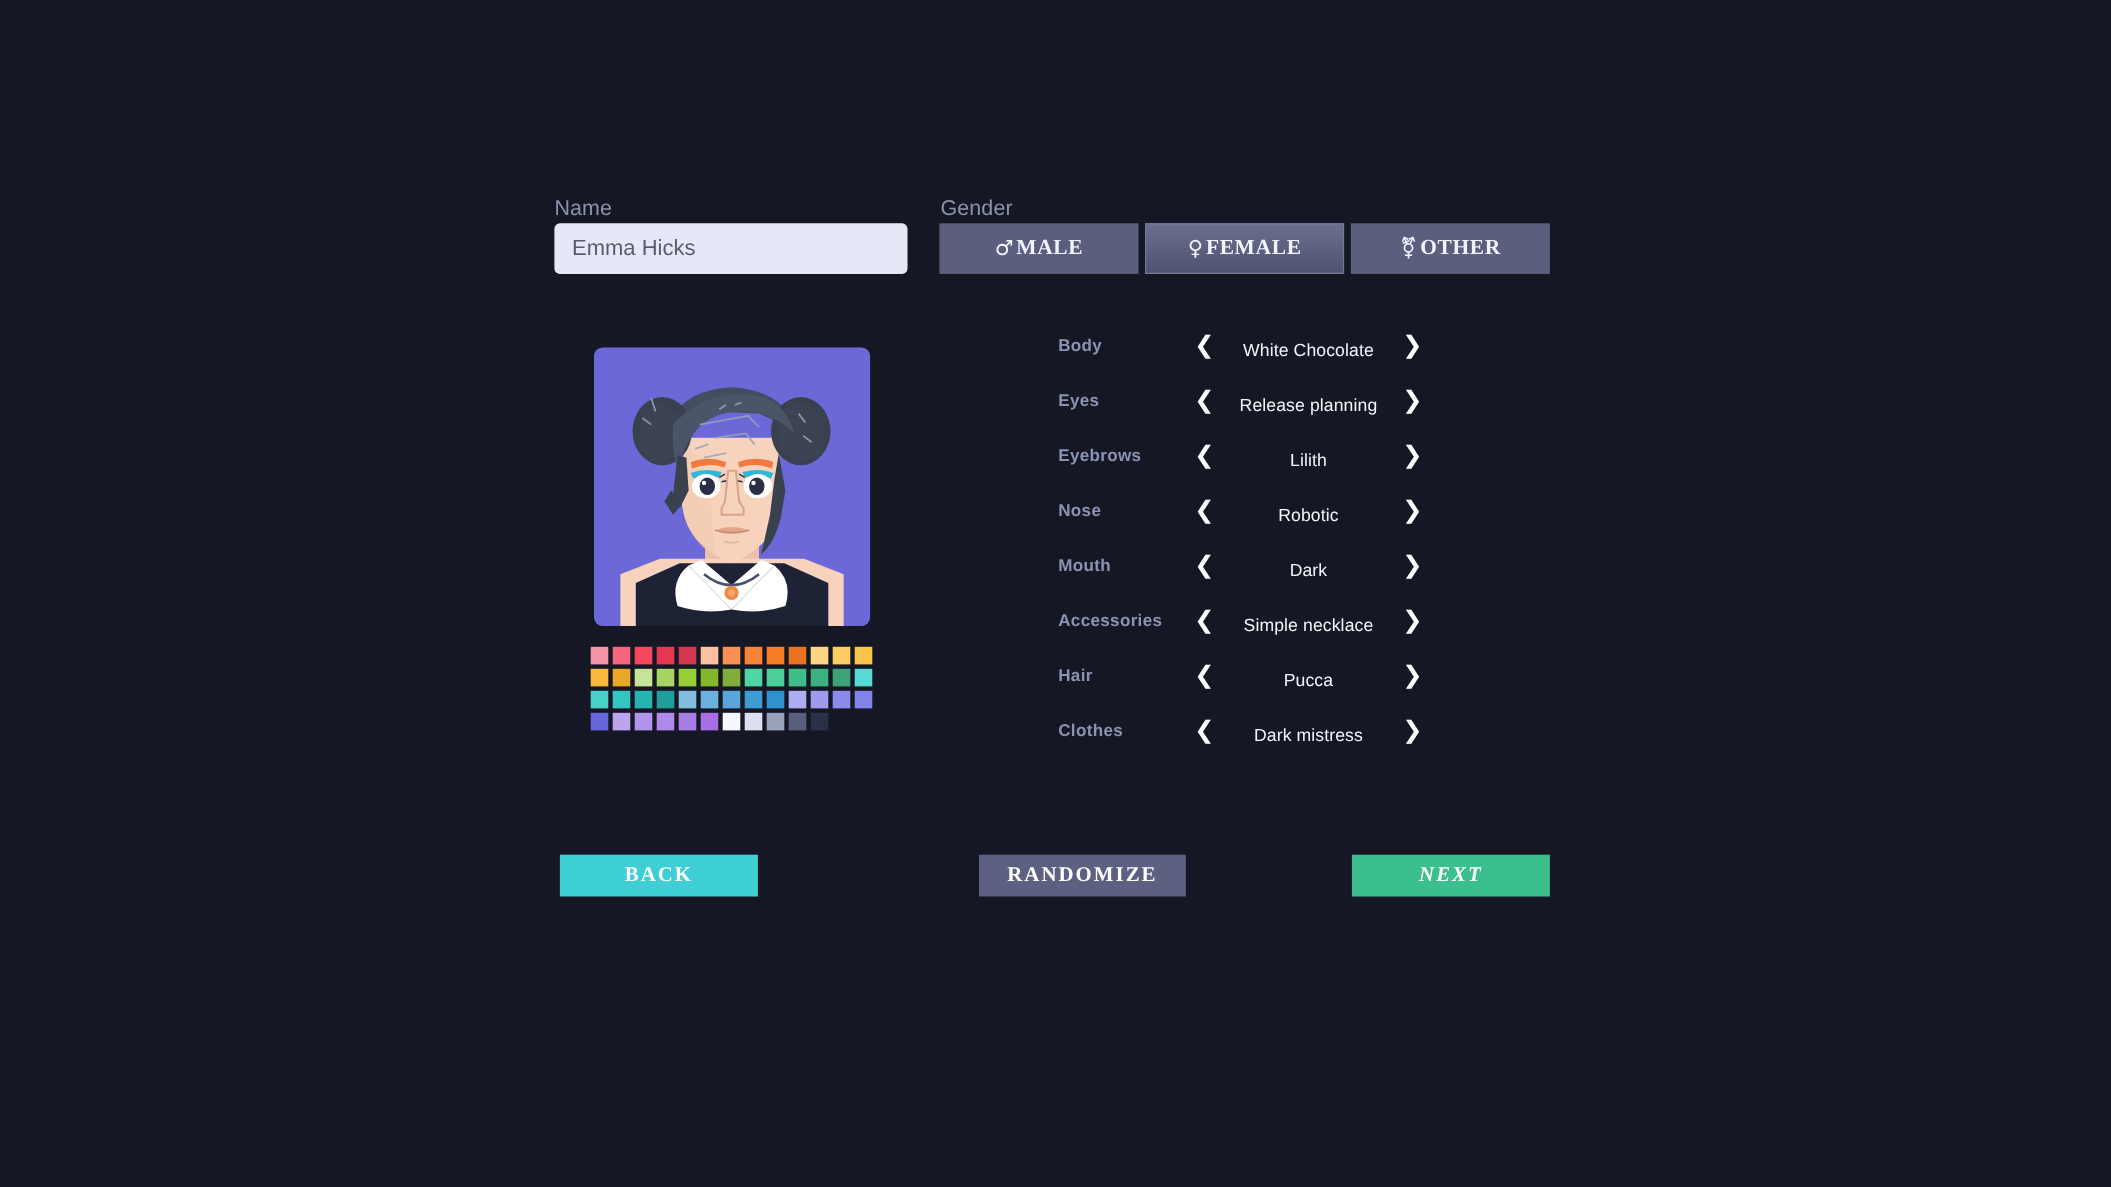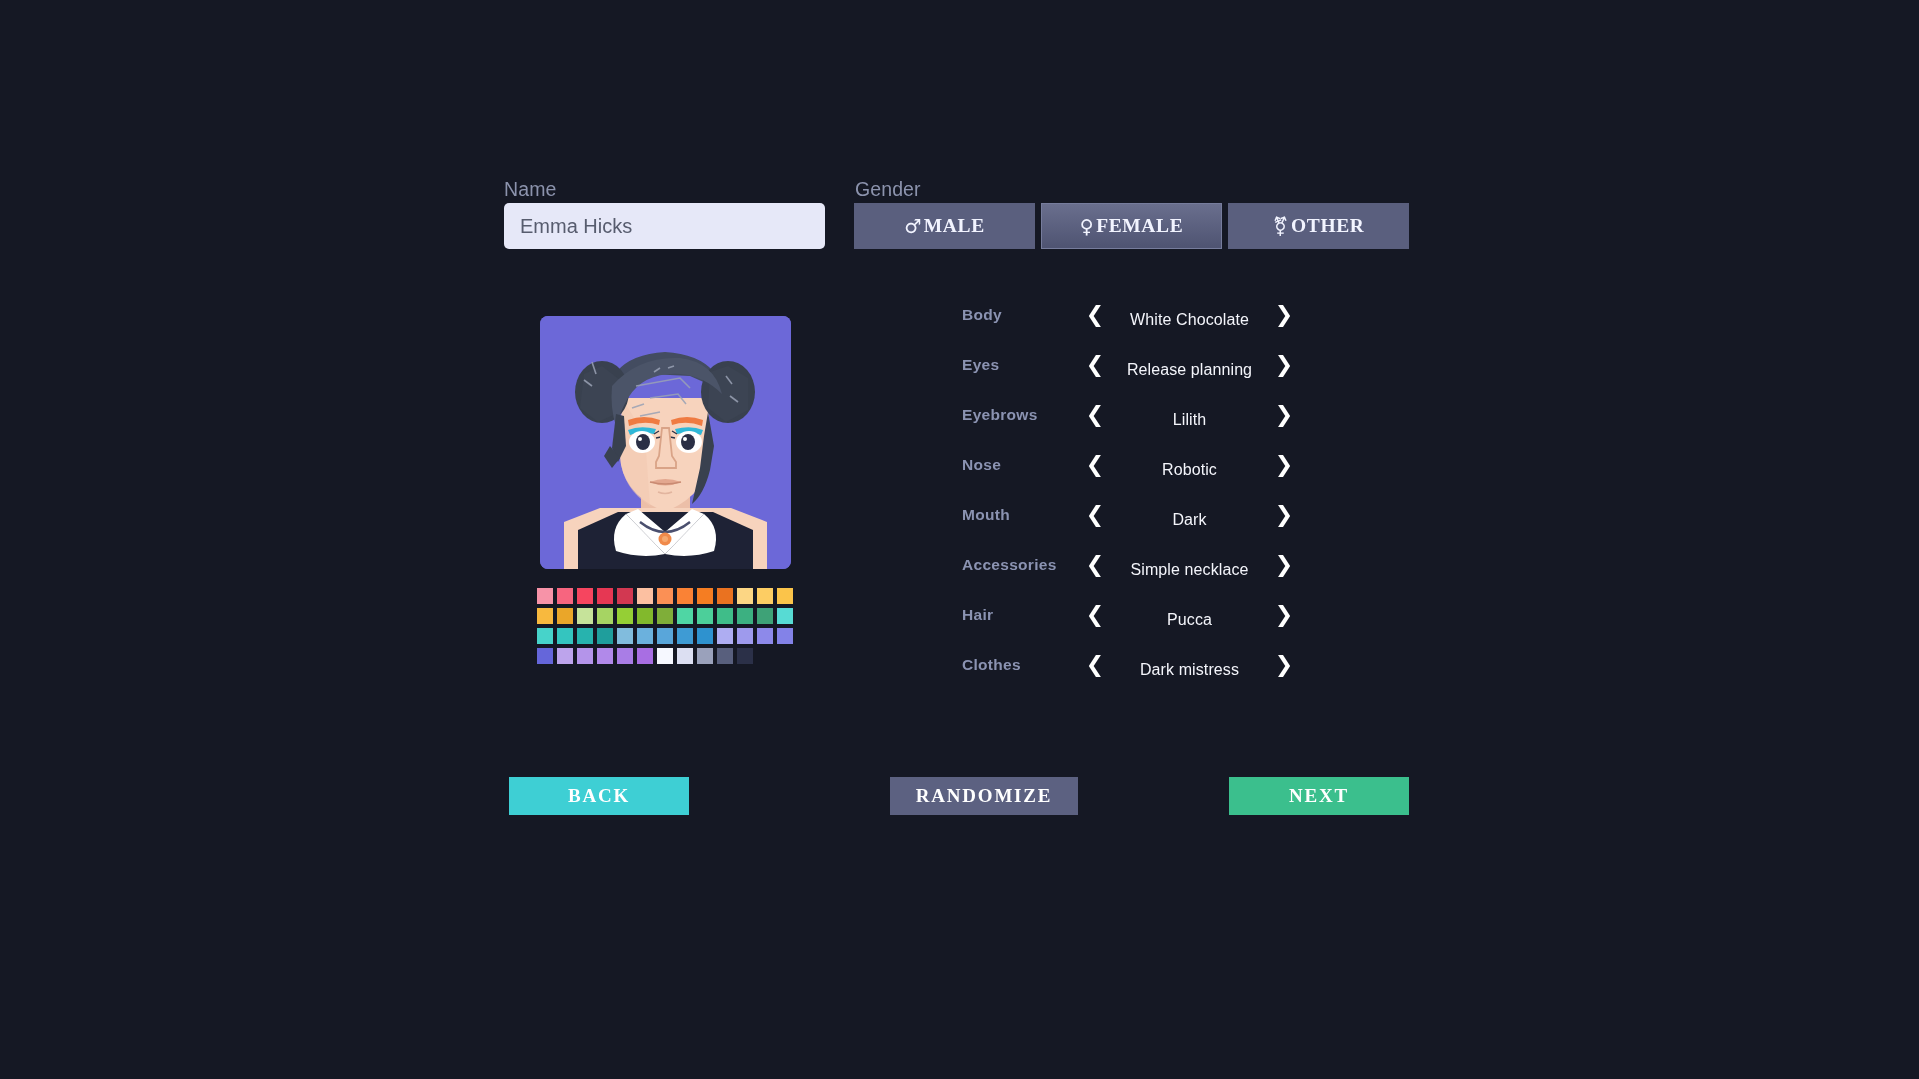--- a/index.html
+++ b/index.html
@@ -170,21 +170,21 @@
     letter-spacing: 1.8px;
     color: #ffffff;
     cursor: pointer;
     text-transform: uppercase;
     display: flex;
     align-items: center;
     justify-content: center;
   }
   #btn-back      { left: 509px;  top: 777px; width: 180px; background: #3ecfd4; }
   #btn-randomize { left: 866px;  top: 777px; width: 188px; background: #5c6181; margin-left: 24px; }
-  #btn-next      { left: 1229px; top: 777px; width: 180px; background: #3bbf8d; }
+  #btn-next      { left: 1229px; top: 777px; width: 180px; background: #3bbf8d; font-style: italic; }
 </style>
 </head>
 <body>
 
 <div id="root">
 
 
   <div id="name-label" class="field-label">Name</div>
   <input id="name-input" type="text" value="Emma Hicks" style="">
 

